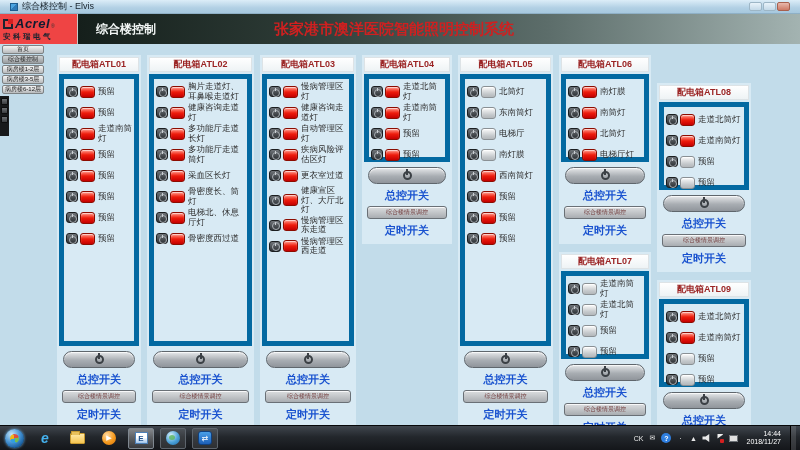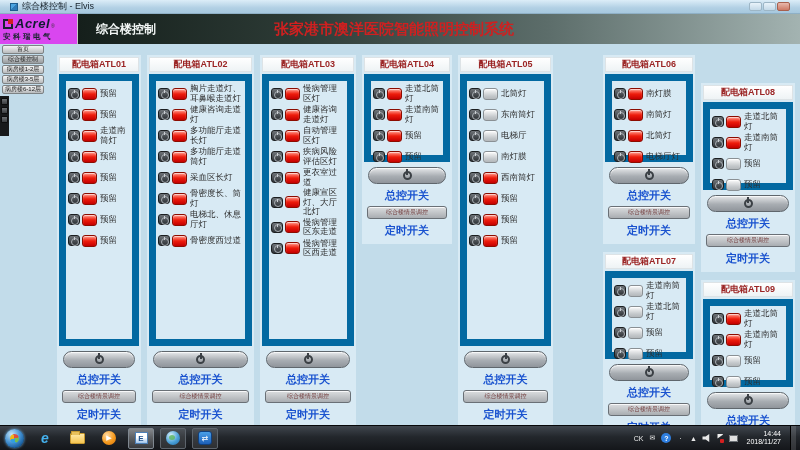--- a/index.html
+++ b/index.html
@@ -13,21 +13,21 @@
     border-bottom:1px solid #8fb0c6; display:flex; align-items:center; padding:0 10px; }
   .win-ico { width:8px; height:8px; background:linear-gradient(135deg,#4aa3e0 50%,#2d7ab8 50%); border:1px solid #1d5c8f; margin-right:4px; }
   .titlebar .ttext { font-size:9px; color:#17222b; }
   .caption-btns { margin-left:auto; display:flex; gap:1px; }
   .cap-btn { width:13px; height:9px; border:1px solid #9db6c6; border-radius:2px;
     background:linear-gradient(#e9f3fa,#c3d9e8); }
   .cap-btn.close { background:linear-gradient(#e8b8ac,#cd7a66); border-color:#a8604e; }
 
   
   .header { position:absolute; top:14px; left:0; right:0; height:30px; display:flex; }
-  .logo { width:78px; height:30px; background:#d946ef; border-right:1px solid #c8c8c8;
+  .logo { width:78px; height:30px; background:#ef4444; border-right:1px solid #c8c8c8;
     display:flex; flex-direction:column; justify-content:center; padding:1px 3px; }
   .logo-row { display:flex; align-items:baseline; }
   .logo-mark { width:10px; height:10px; border:2px solid #1a2430; position:relative; margin-right:2px; align-self:center; }
   .logo-mark::after { content:""; position:absolute; right:-2px; top:-2px; width:5px; height:5px; background:#d42020; }
   .logo-brand { font-size:13px; font-weight:bold; font-style:italic; color:#101c30; letter-spacing:0.5px; }
   .logo-reg { font-size:5px; color:#333; margin-left:1px; }
   .logo-sub { font-size:7.5px; font-weight:bold; color:#1a2430; letter-spacing:2.5px; margin-top:1px; white-space:nowrap; }
   .header-bar { flex:1; background:linear-gradient(90deg,#151f1b 0%,#2c3a35 30%,#5c6d6a 65%,#a3b3b1 100%);
     display:flex; align-items:center; padding-left:18px; }
   .header-app { font-size:12px; font-weight:bold; color:#f2f6f5; }
@@ -42,26 +42,26 @@
     font-family:inherit; white-space:nowrap; overflow:hidden; padding:0; }
   .sb-btn.active { background:linear-gradient(#cfd3d5,#9a9ea1); }
   .dock-strip { position:absolute; left:0; top:52px; width:9px; height:40px; background:#17191b;
     display:flex; flex-direction:column; gap:2px; padding:2px 1px; }
   .dock-blk { height:7px; background:linear-gradient(#6b6f73,#3a3d40); border:1px solid #0c0d0e; border-radius:1px; }
 
   
   .panels { position:absolute; left:57px; top:11px; display:flex; gap:6px; align-items:flex-start; }
   .col { display:flex; flex-direction:column; gap:8px; }
   .col:nth-child(1){ width:84px; } .col:nth-child(2){ width:107px; } .col:nth-child(3){ width:96px; }
-  .col:nth-child(4){ width:90px; } .col:nth-child(5){ width:95px; } .col:nth-child(6){ width:92px;margin-left:44px; }
+  .col:nth-child(4){ width:90px; } .col:nth-child(5){ width:95px; } .col:nth-child(6){ width:92px; }
   .col:nth-child(7){ width:94px;margin-top:28px; }
   .panel { background:#d8eaf4; padding:2px 2px 6px 2px; }
   .panel-title { height:15px; background:linear-gradient(#ffffff,#eef3f5); border:1px solid #dde3e6;
     font-size:9px; font-weight:bold; color:#9b2424; display:flex; align-items:center; justify-content:center; }
-  .item-box { border:7px solid #0369a1; margin-top:2px; padding:2px 2px; }
+  .item-box { border:5px solid #0369a1; margin-top:2px; padding:2px 2px; }
   .item-box.tall { height:272px; } .item-box.short { height:88px; }
   .item-row { display:flex; align-items:center; min-height:21px; }
   .pwr-sm { width:12px; height:11px; border:1px solid #1b1e20; border-radius:3px; flex:0 0 auto;
     background:linear-gradient(#70757a,#2e3236); position:relative; padding:0; }
   .pwr-sm::before { content:""; position:absolute; left:50%; top:50%; width:6px; height:6px;
     margin:-3px 0 0 -3px; border:1px solid #aab0b5; border-radius:50%; }
   .pwr-sm::after { content:""; position:absolute; left:50%; top:1px; width:1px; height:3px; margin-left:-0.5px; background:#caced2; }
   .ind { width:15px; height:12px; border-radius:3px; margin-left:2px; flex:0 0 auto; padding:0; }
   .ind.on { background:linear-gradient(#ff8878 8%,#ee1c0c 50%,#c40000); border:1px solid #8c0c00;
     box-shadow:inset 0 1px 1px rgba(255,255,255,0.65); }

